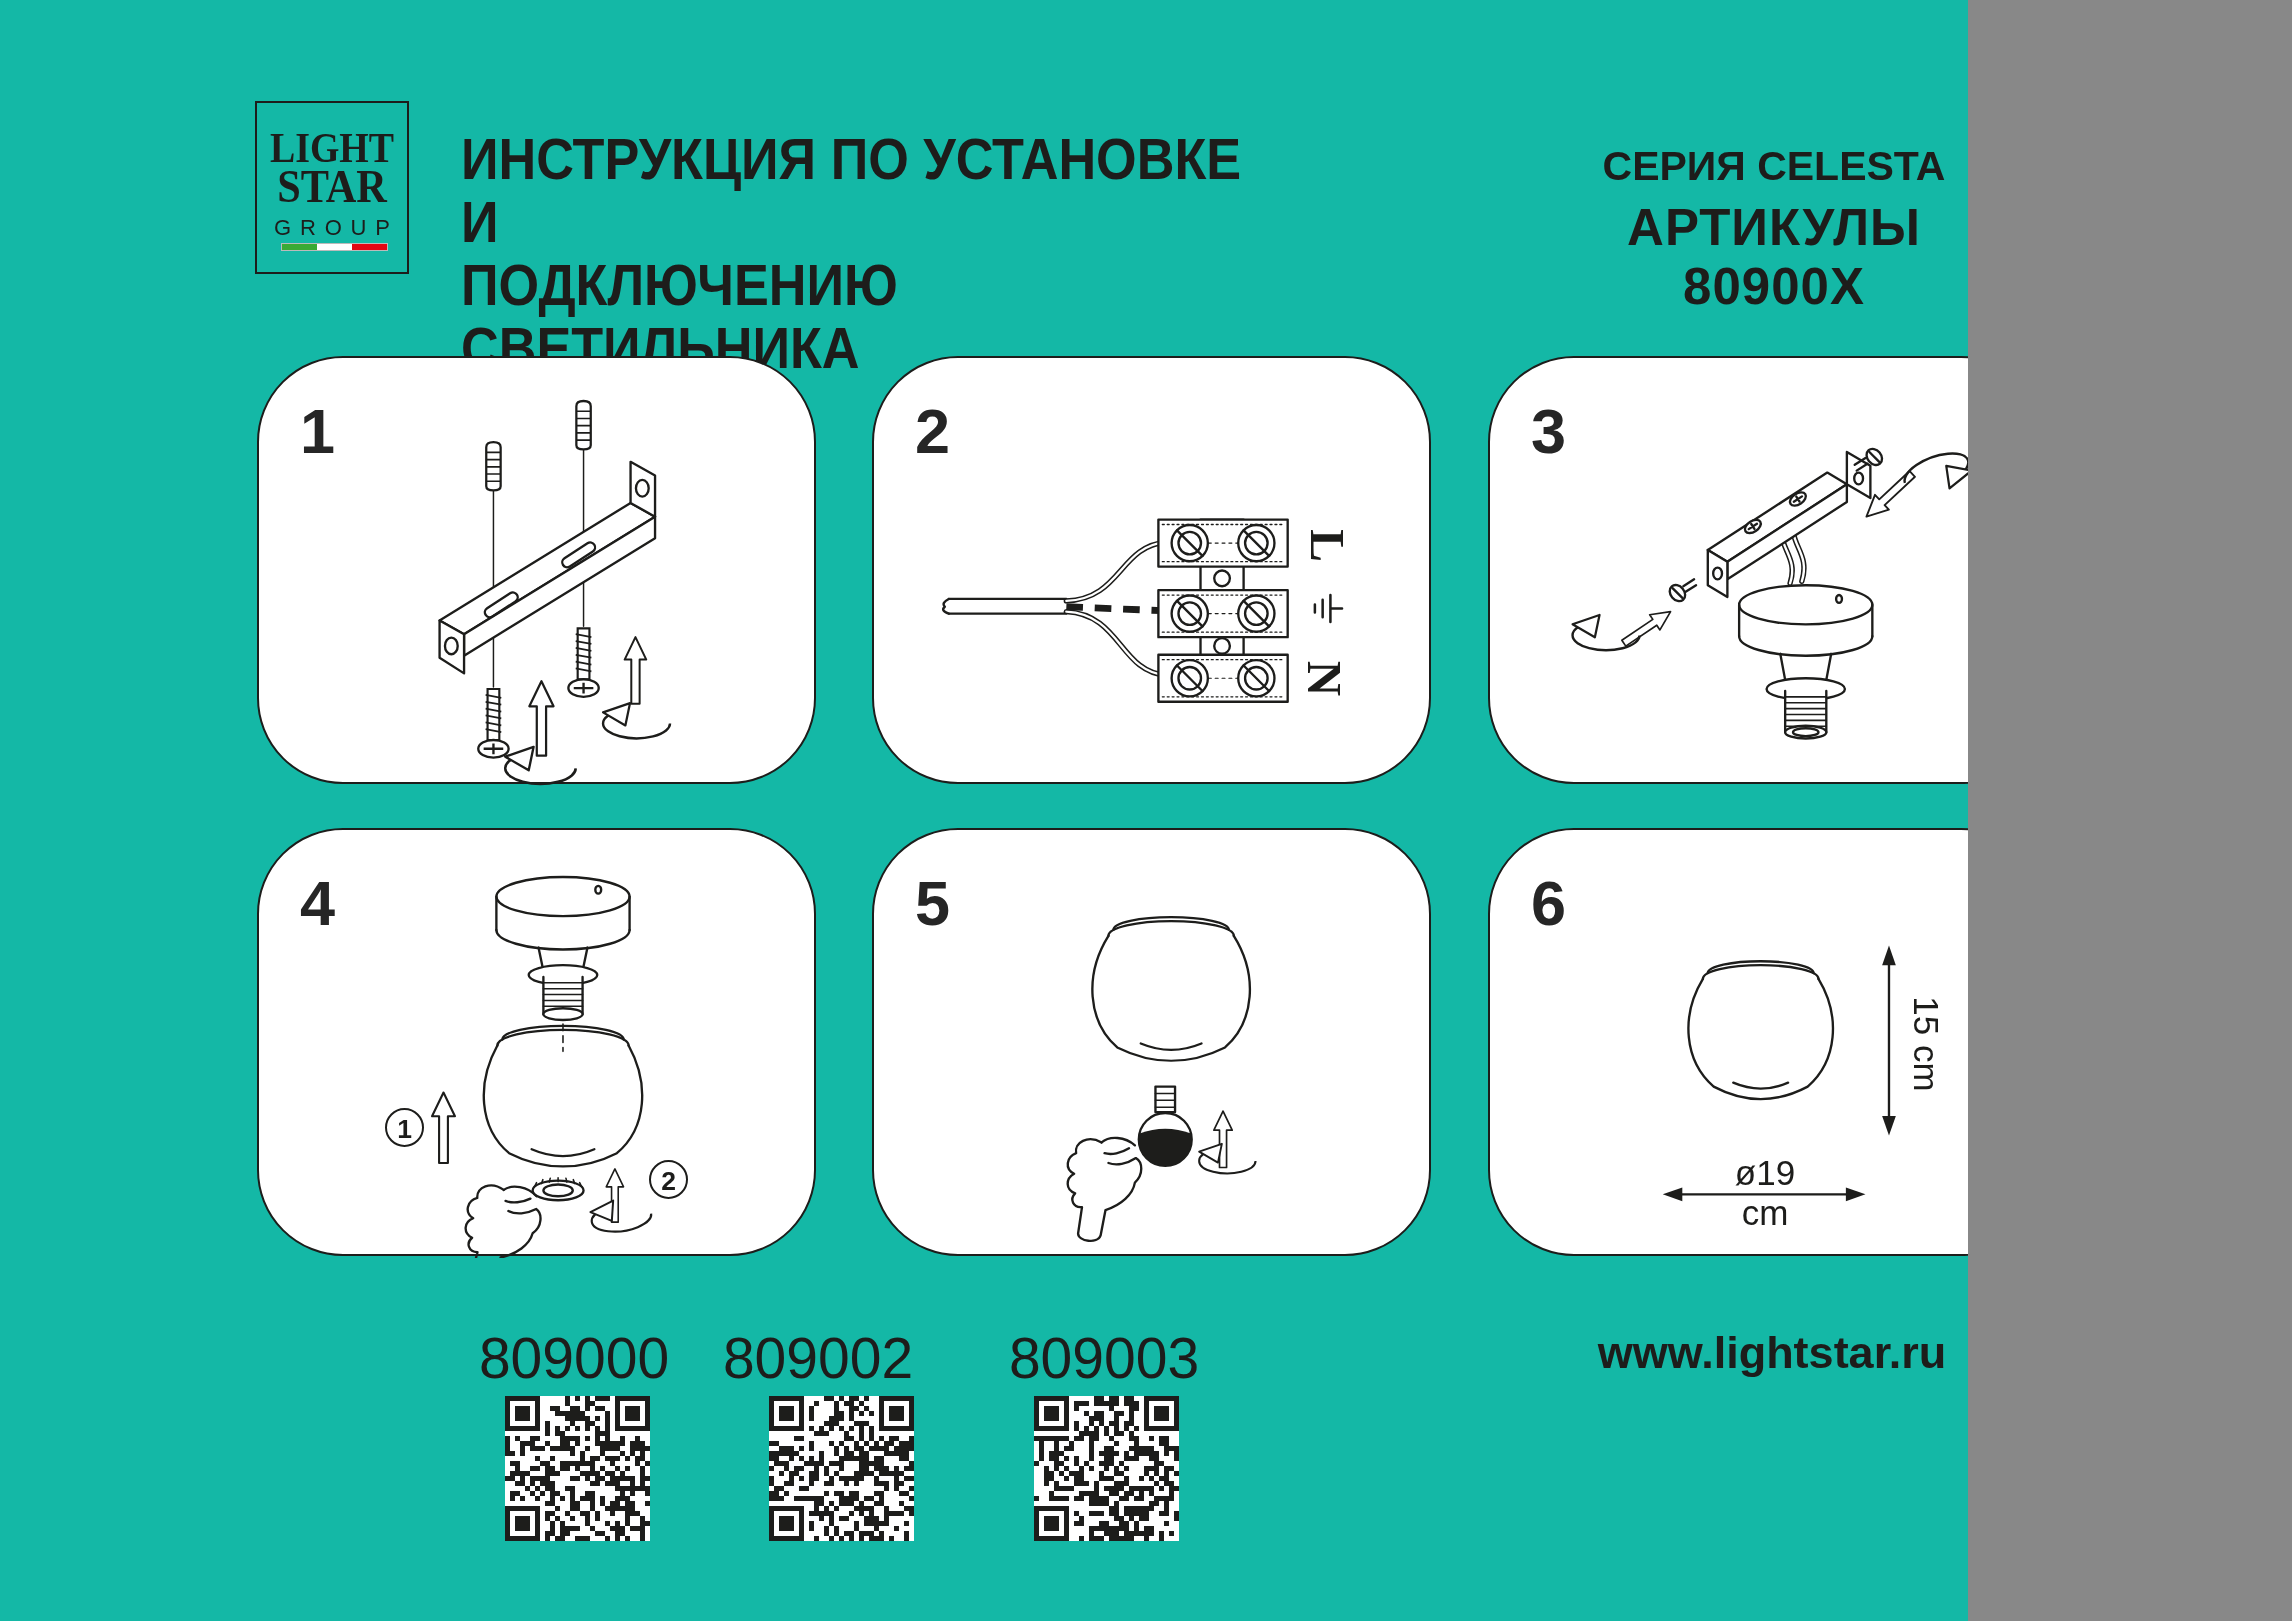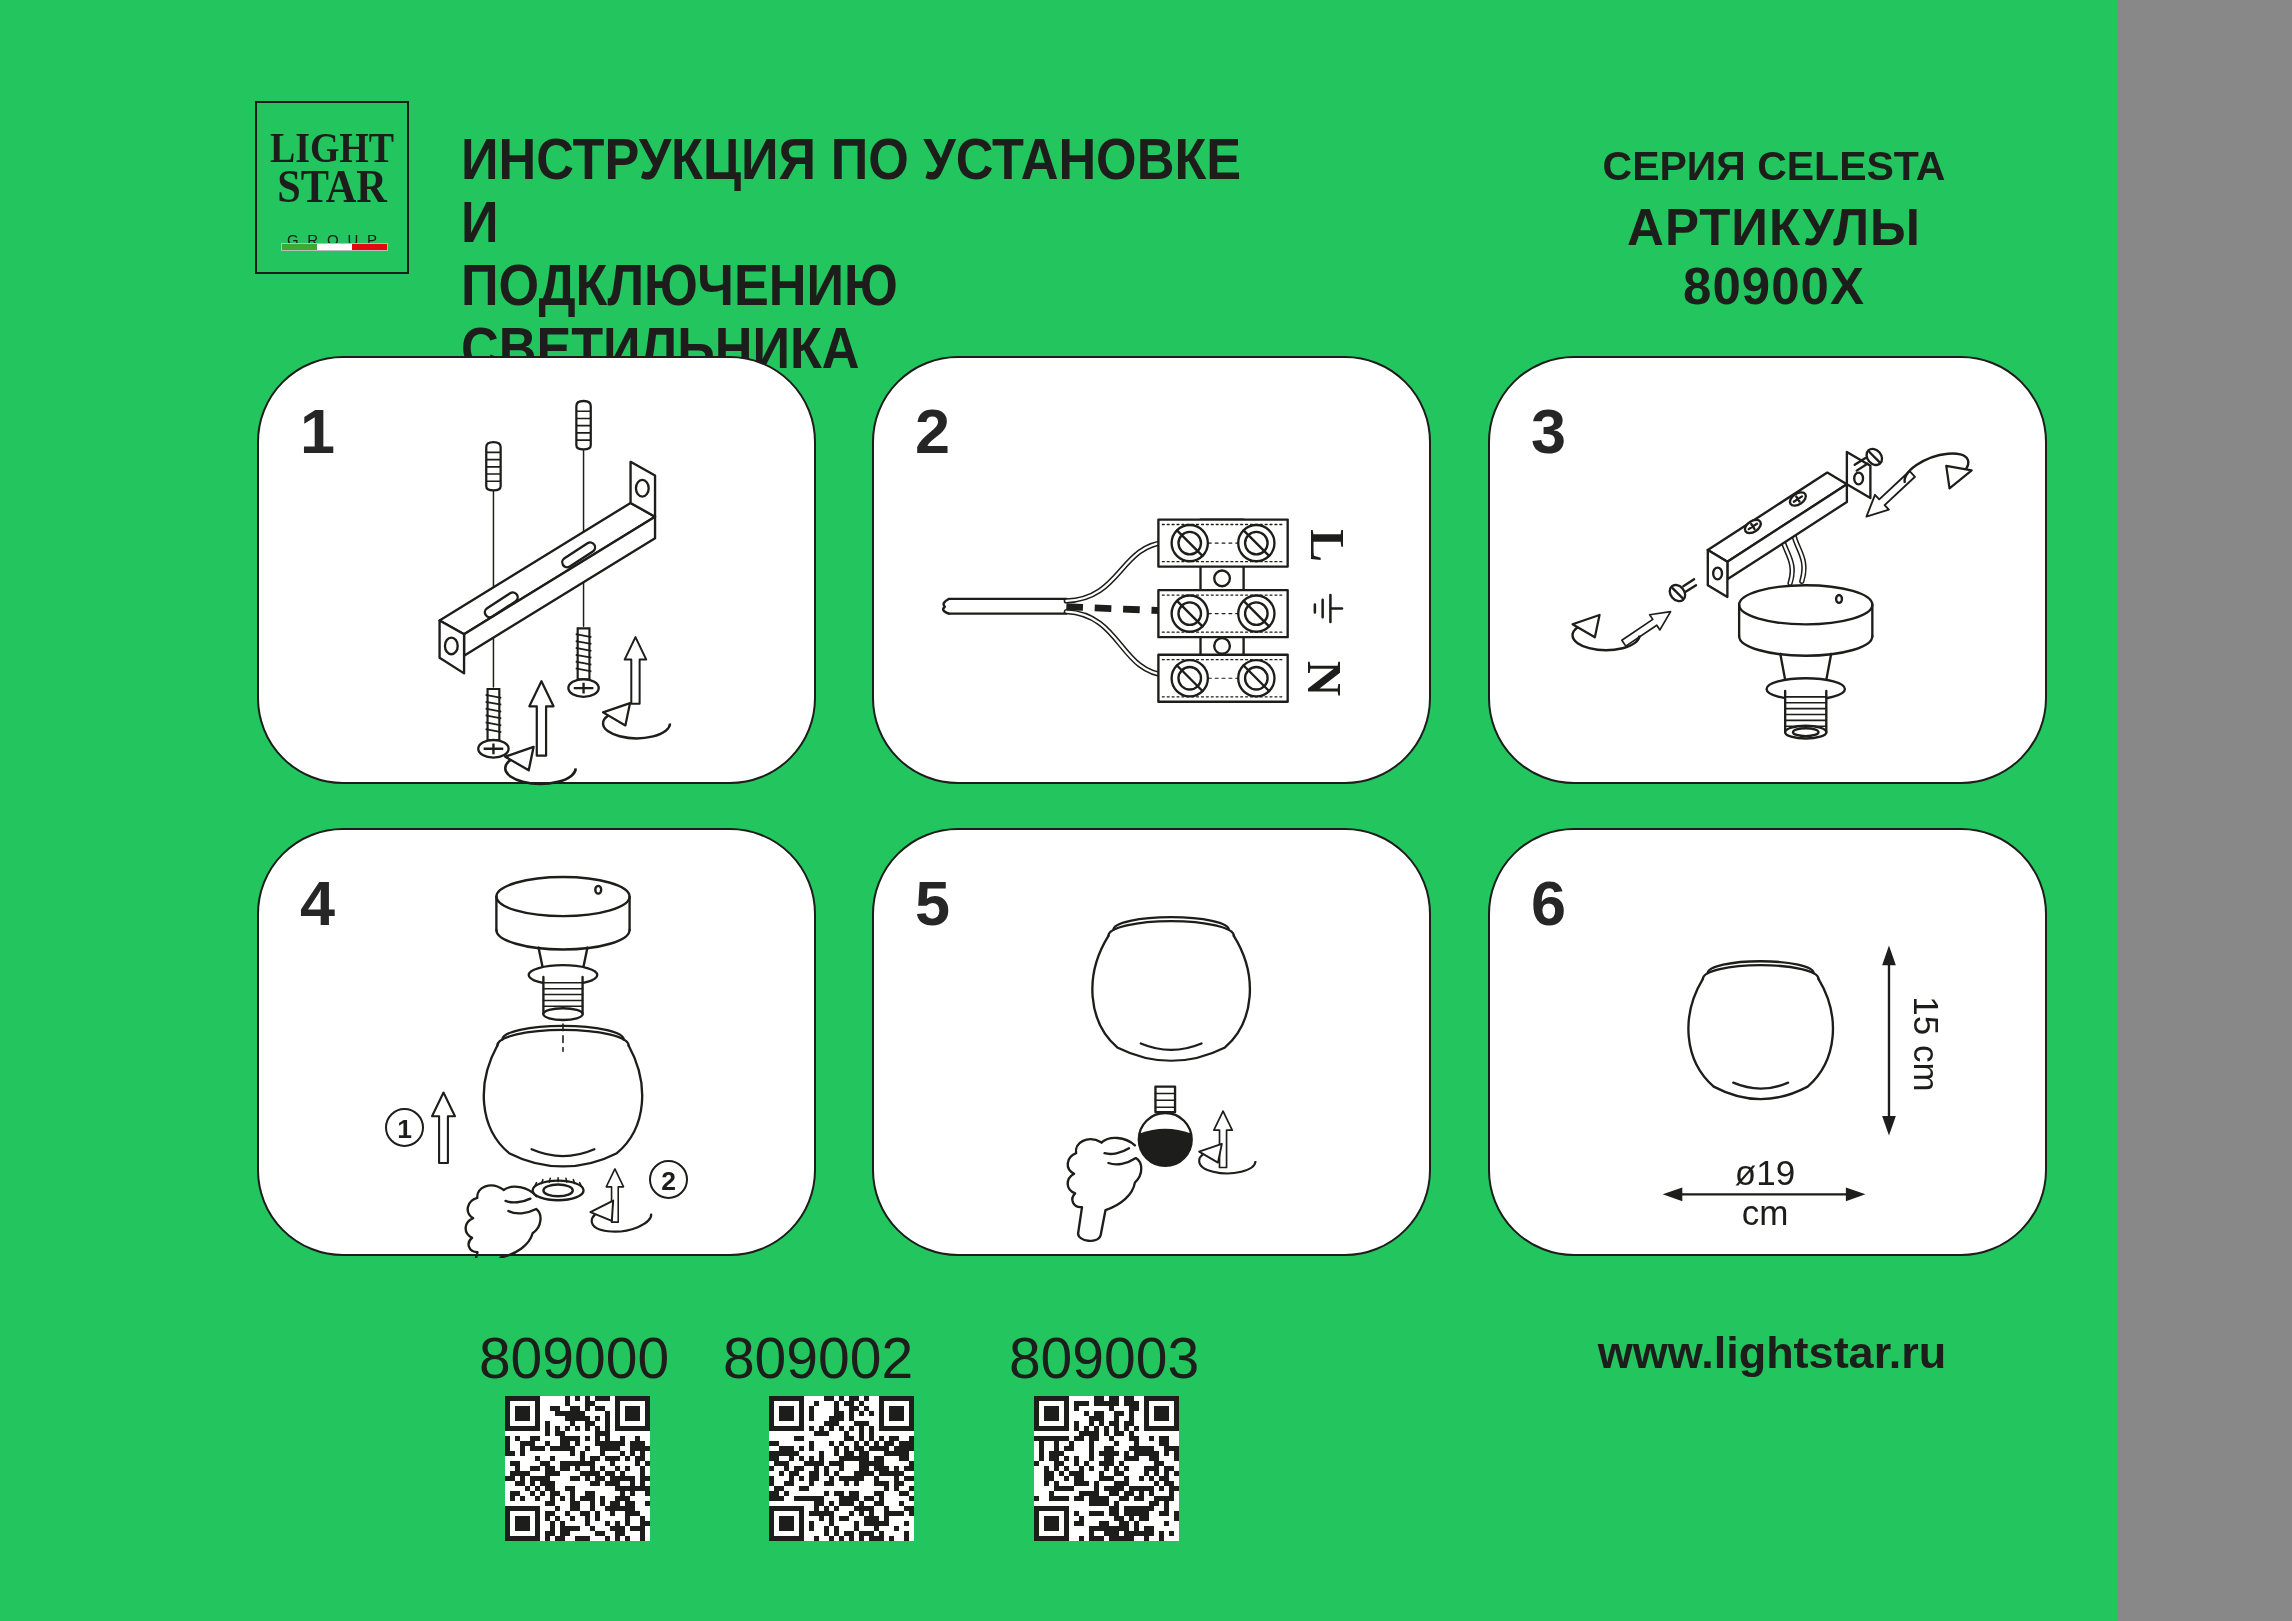--- a/index.html
+++ b/index.html
@@ -1,26 +1,26 @@
 <!DOCTYPE html>
 <html><head>
 <meta charset="utf-8">
 <style>
   html,body{margin:0;padding:0;background:#888;}
-  #page{position:relative;width:2118px;height:1621px;background:#22c55e;
+  #page{position:relative;width:1968px;height:1621px;background:#14b8a6;
         font-family:"Liberation Sans",sans-serif;color:#1d1d1b;overflow:hidden;}
   .abs{position:absolute;}
   
   #logo{left:255px;top:101px;width:154px;height:173px;border:2px solid #1d1d1b;
         box-sizing:border-box;text-align:center;}
   #logo .w1{margin-top:25.5px;font-family:"Liberation Serif",serif;font-weight:bold;
             font-size:43px;line-height:37px;transform:scaleX(.88);}
   #logo .w2{font-family:"Liberation Serif",serif;font-weight:bold;font-size:47px;
             line-height:41px;transform:scaleX(.9);}
-  #logo .w3{font-size:15px;letter-spacing:8.8px;margin-left:8.8px;line-height:25.5px;margin-top:20px;}
+  #logo .w3{font-size:22px;letter-spacing:8.8px;margin-left:8.8px;line-height:25.5px;margin-top:8px;}
   #flag{left:23.5px;top:140px;width:107px;height:7.8px;display:flex;border:1px solid #bbb;box-sizing:border-box;}
   #flag div{flex:1;height:100%;}
   #title{left:461px;top:127px;width:882px;font-weight:bold;font-size:58px;line-height:63px;
          transform:scaleX(.9);transform-origin:left top;letter-spacing:0;}
   #serieshdr{left:1529px;top:143px;width:490px;text-align:center;}
   #series{font-weight:bold;font-size:41px;}
   #articles{font-weight:bold;font-size:51px;margin-top:7.8px;letter-spacing:1px;}
   
   .panel{width:559px;height:428px;border:2.5px solid #1d1d1b;border-radius:86px;
          box-sizing:border-box;background:#fff;}

